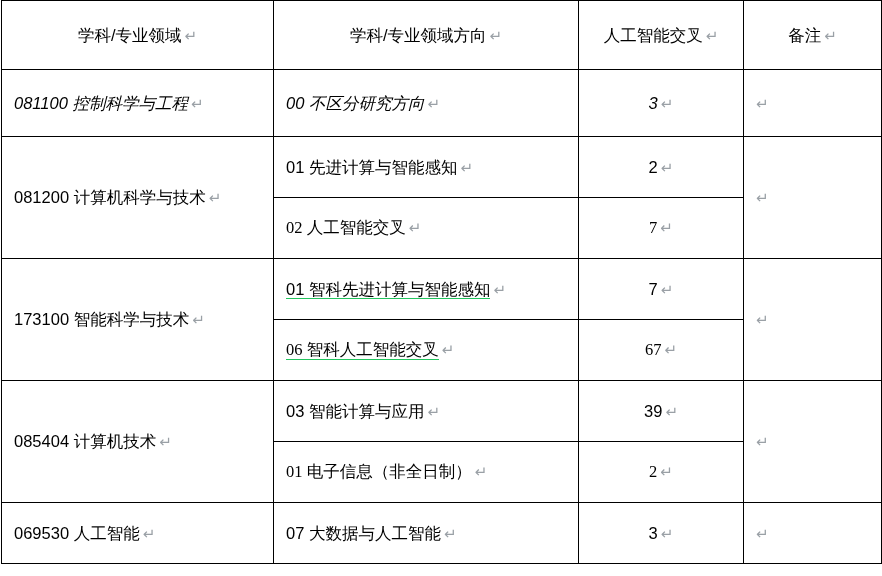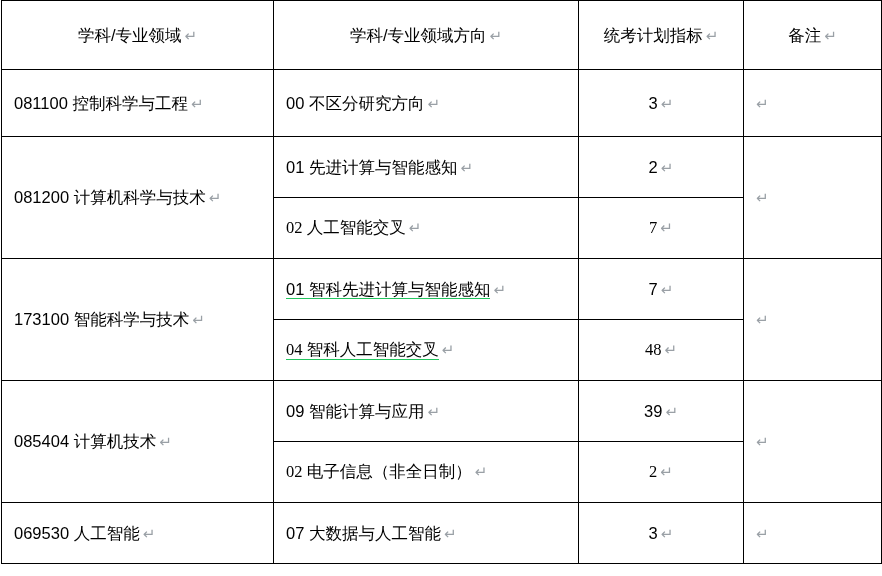--- a/index.html
+++ b/index.html
@@ -44,21 +44,21 @@
     text-align: center;
     font-weight: bold;
     font-size: 17px;
   }
   .cell-left {
     text-align: left;
   }
   .cell-center {
     text-align: center;
   }
-  .row-tall td { height: 66px; }
+  .row-tall td { height: 66px; font-style: italic; }
   .row-short td { height: 60px; }
 
   
   .pmark {
     color: #9aa0a6;
     font-size: 15px;
     margin-left: 3px;
     display: inline-block;
     vertical-align: baseline;
   }
@@ -99,21 +99,21 @@
     </colgroup>
     <thead>
       <tr>
         <td>
           <span>学科/专业领域</span><span class="pmark">↵</span>
         </td>
         <td>
           <span>学科/专业领域方向</span><span class="pmark">↵</span>
         </td>
         <td>
-          <span>统考计划指标</span><span class="pmark">↵</span>
+          <span>人工智能交叉</span><span class="pmark">↵</span>
         </td>
         <td>
           <span>备注</span><span class="pmark">↵</span>
         </td>
       </tr>
     </thead>
     <tbody>
 
       <tr class="row-tall">
         <td class="cell-left">
@@ -162,44 +162,44 @@
         </td>
         <td class="cell-center">
           <span>7</span><span class="pmark">↵</span>
         </td>
         <td class="remark-cell" rowspan="2">
           <span class="pmark-solo">↵</span>
         </td>
       </tr>
       <tr class="row-short">
         <td class="cell-left split-top">
-          <span class="spell">04 智科人工智能交叉</span><span class="pmark">↵</span>
+          <span class="spell">06 智科人工智能交叉</span><span class="pmark">↵</span>
         </td>
         <td class="cell-center split-top">
-          <span>48</span><span class="pmark">↵</span>
+          <span>67</span><span class="pmark">↵</span>
         </td>
       </tr>
 
       <tr class="row-short">
         <td class="cell-left" rowspan="2">
           <span>085404 计算机技术</span><span class="pmark">↵</span>
         </td>
         <td class="cell-left">
-          <span>09 智能计算与应用</span><span class="pmark">↵</span>
+          <span>03 智能计算与应用</span><span class="pmark">↵</span>
         </td>
         <td class="cell-center">
           <span>39</span><span class="pmark">↵</span>
         </td>
         <td class="remark-cell" rowspan="2">
           <span class="pmark-solo">↵</span>
         </td>
       </tr>
       <tr class="row-short">
         <td class="cell-left split-top">
-          <span>02 电子信息（非全日制）</span><span class="pmark">↵</span>
+          <span>01 电子信息（非全日制）</span><span class="pmark">↵</span>
         </td>
         <td class="cell-center split-top">
           <span>2</span><span class="pmark">↵</span>
         </td>
       </tr>
 
       <tr class="row-short">
         <td class="cell-left">
           <span>069530 人工智能</span><span class="pmark">↵</span>
         </td>

